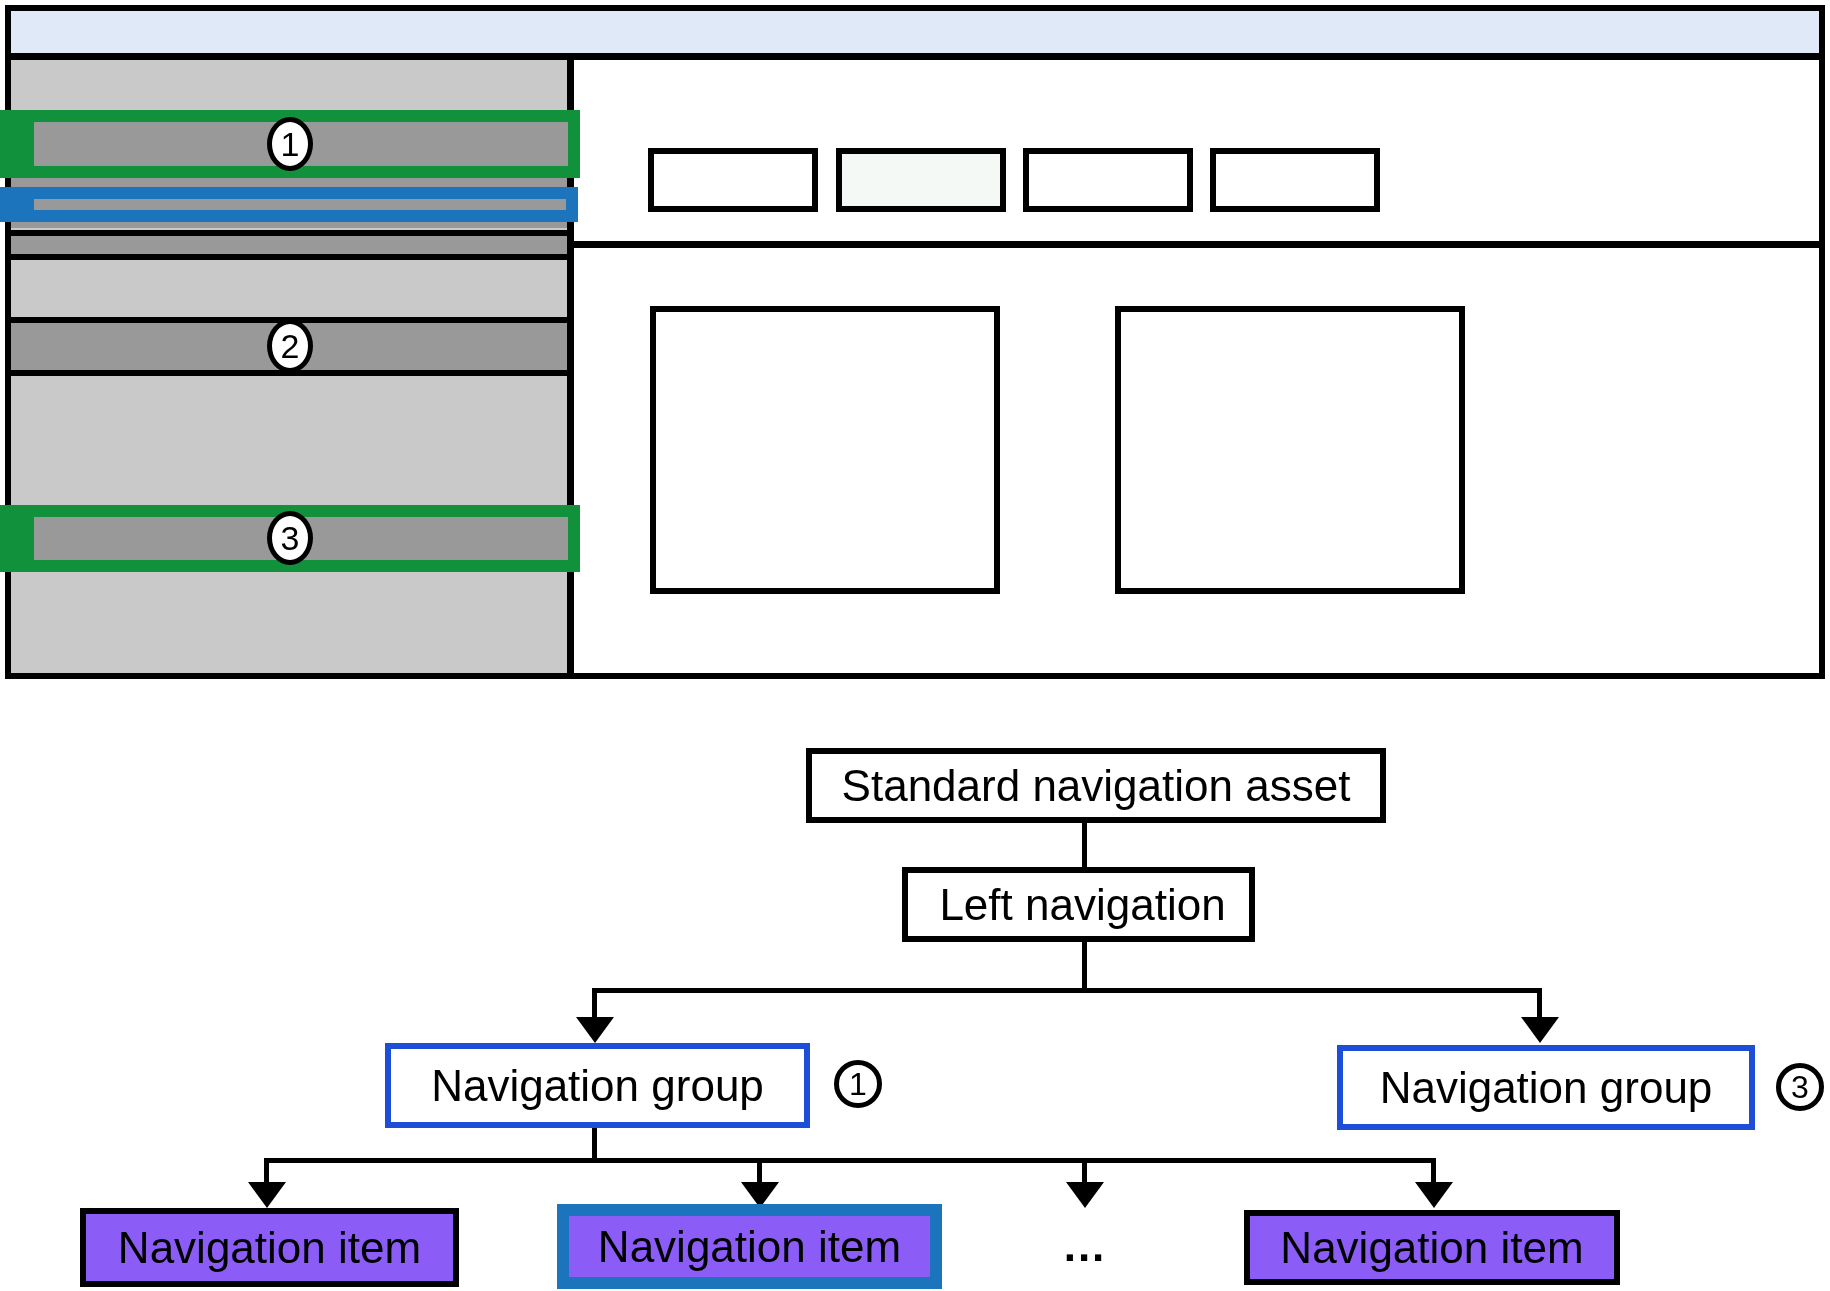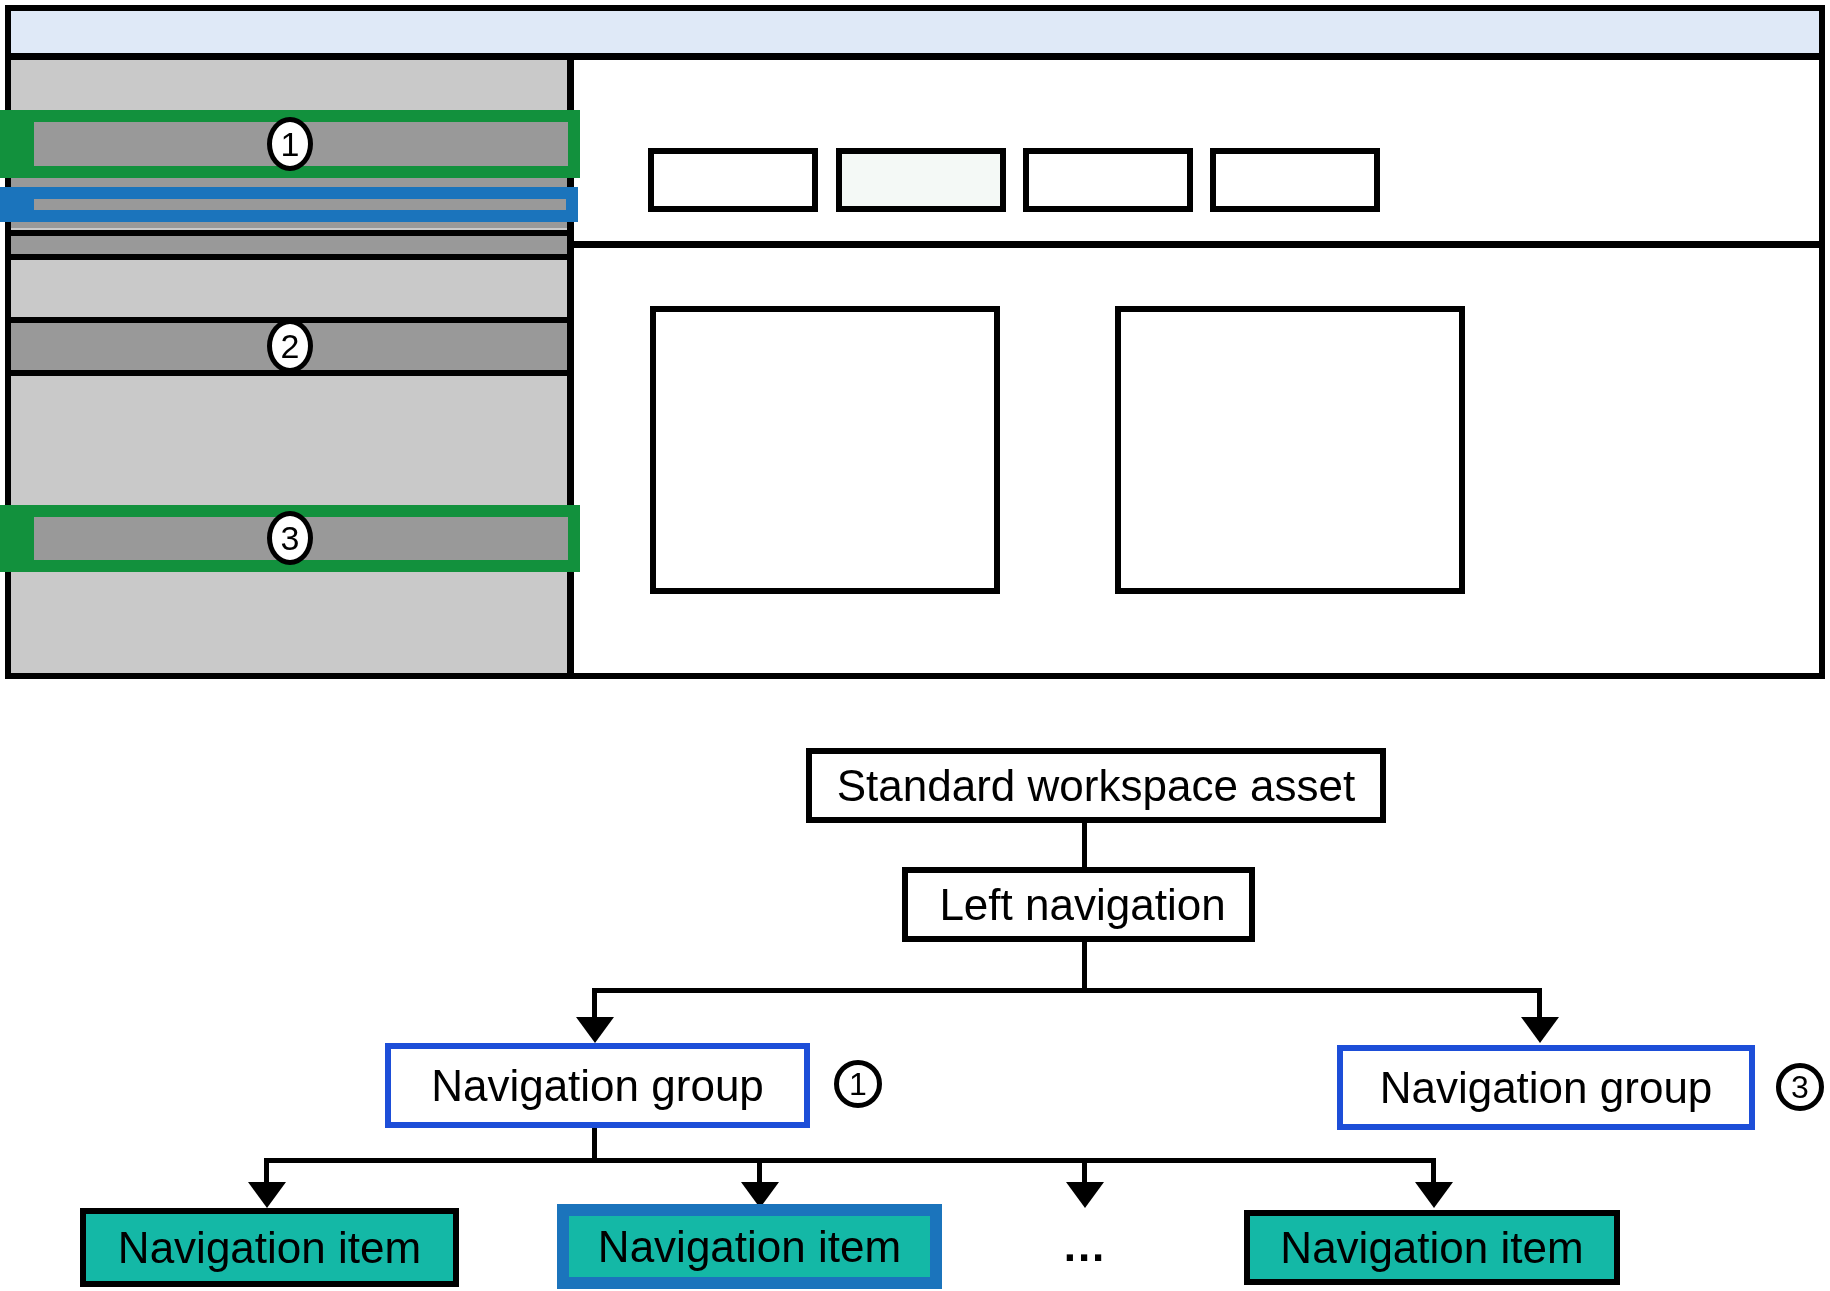--- a/index.html
+++ b/index.html
@@ -49,21 +49,21 @@
 
   
   .t-box { border: 6px solid #000; background: #fff; display: flex; align-items: center; justify-content: center;
            font-size: 44px; white-space: nowrap; }
   .t-box-root { left: 806px; top: 748px; width: 580px; height: 75px; }
   .t-box-nav  { left: 902px; top: 867px; width: 353px; height: 75px; padding-left: 8px; }
   .t-group { border: 6px solid #1d4ed8; background: #fff; display: flex; align-items: center; justify-content: center;
              font-size: 44px; white-space: nowrap; }
   .t-group-1 { left: 385px; top: 1043px; width: 425px; height: 85px; }
   .t-group-3 { left: 1337px; top: 1045px; width: 418px; height: 85px; }
-  .t-item { border: 6px solid #000; background: #14b8a6; display: flex; align-items: center; justify-content: center;
+  .t-item { border: 6px solid #000; background: #8b5cf6; display: flex; align-items: center; justify-content: center;
             font-size: 44px; white-space: nowrap; }
   .t-item-1 { left: 80px;  top: 1208px; width: 379px; height: 79px; }
   .t-item-2 { left: 557px; top: 1204px; width: 385px; height: 85px; border: 12px solid #1b74bc; }
   .t-item-3 { left: 1244px; top: 1210px; width: 376px; height: 75px; }
 
   .t-callout { width: 48px; height: 48px; border: 5px solid #000; border-radius: 50%; background: #fff;
                display: flex; align-items: center; justify-content: center; font-size: 32px; }
   .t-callout-1 { left: 834px; top: 1060px; }
   .t-callout-3 { left: 1776px; top: 1063px; }
 
@@ -129,21 +129,21 @@
 
   <div class="abs main-rule"></div>
   <div class="abs tab-rect tab-1"></div>
   <div class="abs tab-rect tab-2"></div>
   <div class="abs tab-rect tab-3"></div>
   <div class="abs tab-rect tab-4"></div>
   <div class="abs card card-1"></div>
   <div class="abs card card-2"></div>
 
   <div class="abs t-box t-box-root">
-    <span>Standard workspace asset</span>
+    <span>Standard navigation asset</span>
   </div>
   <div class="abs vline conn-a"></div>
 
   <div class="abs t-box t-box-nav">
     <span>Left navigation</span>
   </div>
   <div class="abs vline conn-b"></div>
 
   <div class="abs hline branch-1"></div>
   <div class="abs vline stub-l1"></div>

